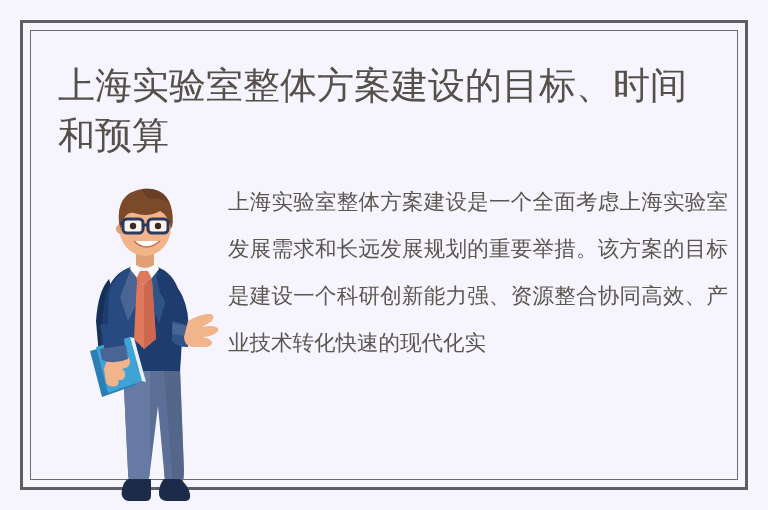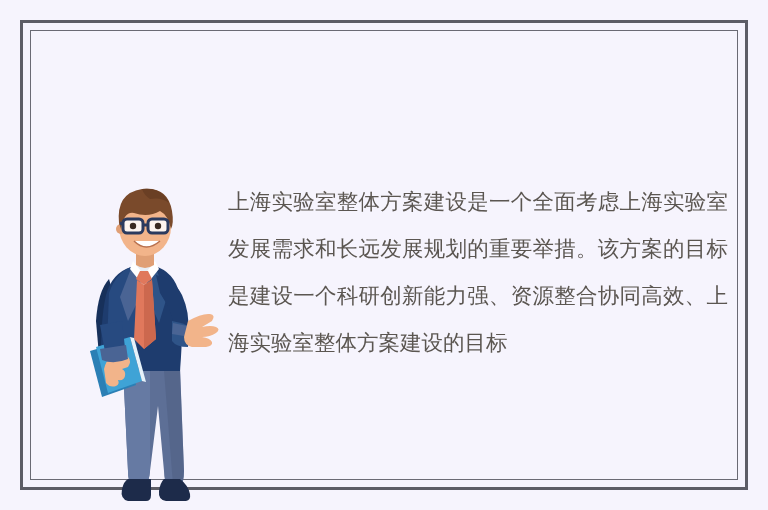--- a/index.html
+++ b/index.html
@@ -71,20 +71,21 @@
     height: 340px;
   }
   #illo svg { display: block; }
 </style>
 </head>
 <body>
 
 <div id="card">
   <div id="card-inner">
 
+    <div id="title">上海实验室整体方案建设的目标、时间和预算</div>
 
     <div id="illo">
       <svg width="150" height="340" viewBox="0 0 150 340" xmlns="http://www.w3.org/2000/svg">
 
         <path d="M47 196 L104 196 L108 300 Q108 312 104 316 L92 316 Q88 310 88 300 L82 235 L74 300 Q73 311 69 316 L56 316 Q52 310 52 300 Z" fill="#5d6f96"></path>
         <path d="M47 196 L74 196 L74 235 L74 300 Q73 311 69 316 L56 316 Q52 310 52 300 Z" fill="#667aa3"></path>
         <path d="M88 200 L104 200 L108 300 Q108 310 104 314 L97 314 Z" fill="#4e5f84" opacity="0.55"></path>
 
         <path d="M52 308 Q48 310 46 318 Q44 328 52 330 L70 330 Q75 330 75 324 L75 308 Z" fill="#1d2b4a"></path>
         <path d="M88 308 Q84 312 83 320 Q82 329 90 330 L110 330 Q115 329 114 323 Q112 314 104 308 Z" fill="#1d2b4a"></path>
@@ -141,16 +142,16 @@
         <path d="M54 166 L58 167 L70 211 L66 210 Z" fill="#e6f2fa"></path>
 
         <path d="M36 186 Q46 182 52 186 Q56 190 52 196 L46 198 Q50 200 49 205 Q48 210 42 209
                  Q44 213 40 215 Q34 217 30 212 L28 198 Q30 189 36 186 Z" fill="#f2b48a"></path>
 
         <path d="M24 154 L46 150 L50 186 Q40 190 30 186 Z" fill="#274a80"></path>
         <path d="M24 178 L50 174 L52 188 Q38 194 26 189 Z" fill="#4a6494"></path>
       </svg>
     </div>
 
-    <div id="body-text">上海实验室整体方案建设是一个全面考虑上海实验室发展需求和长远发展规划的重要举措。该方案的目标是建设一个科研创新能力强、资源整合协同高效、上海实验室整体方案建设的目标</div>
+    <div id="body-text">上海实验室整体方案建设是一个全面考虑上海实验室发展需求和长远发展规划的重要举措。该方案的目标是建设一个科研创新能力强、资源整合协同高效、产业技术转化快速的现代化实</div>
 
   </div>
 </div>
 
 </body></html>

